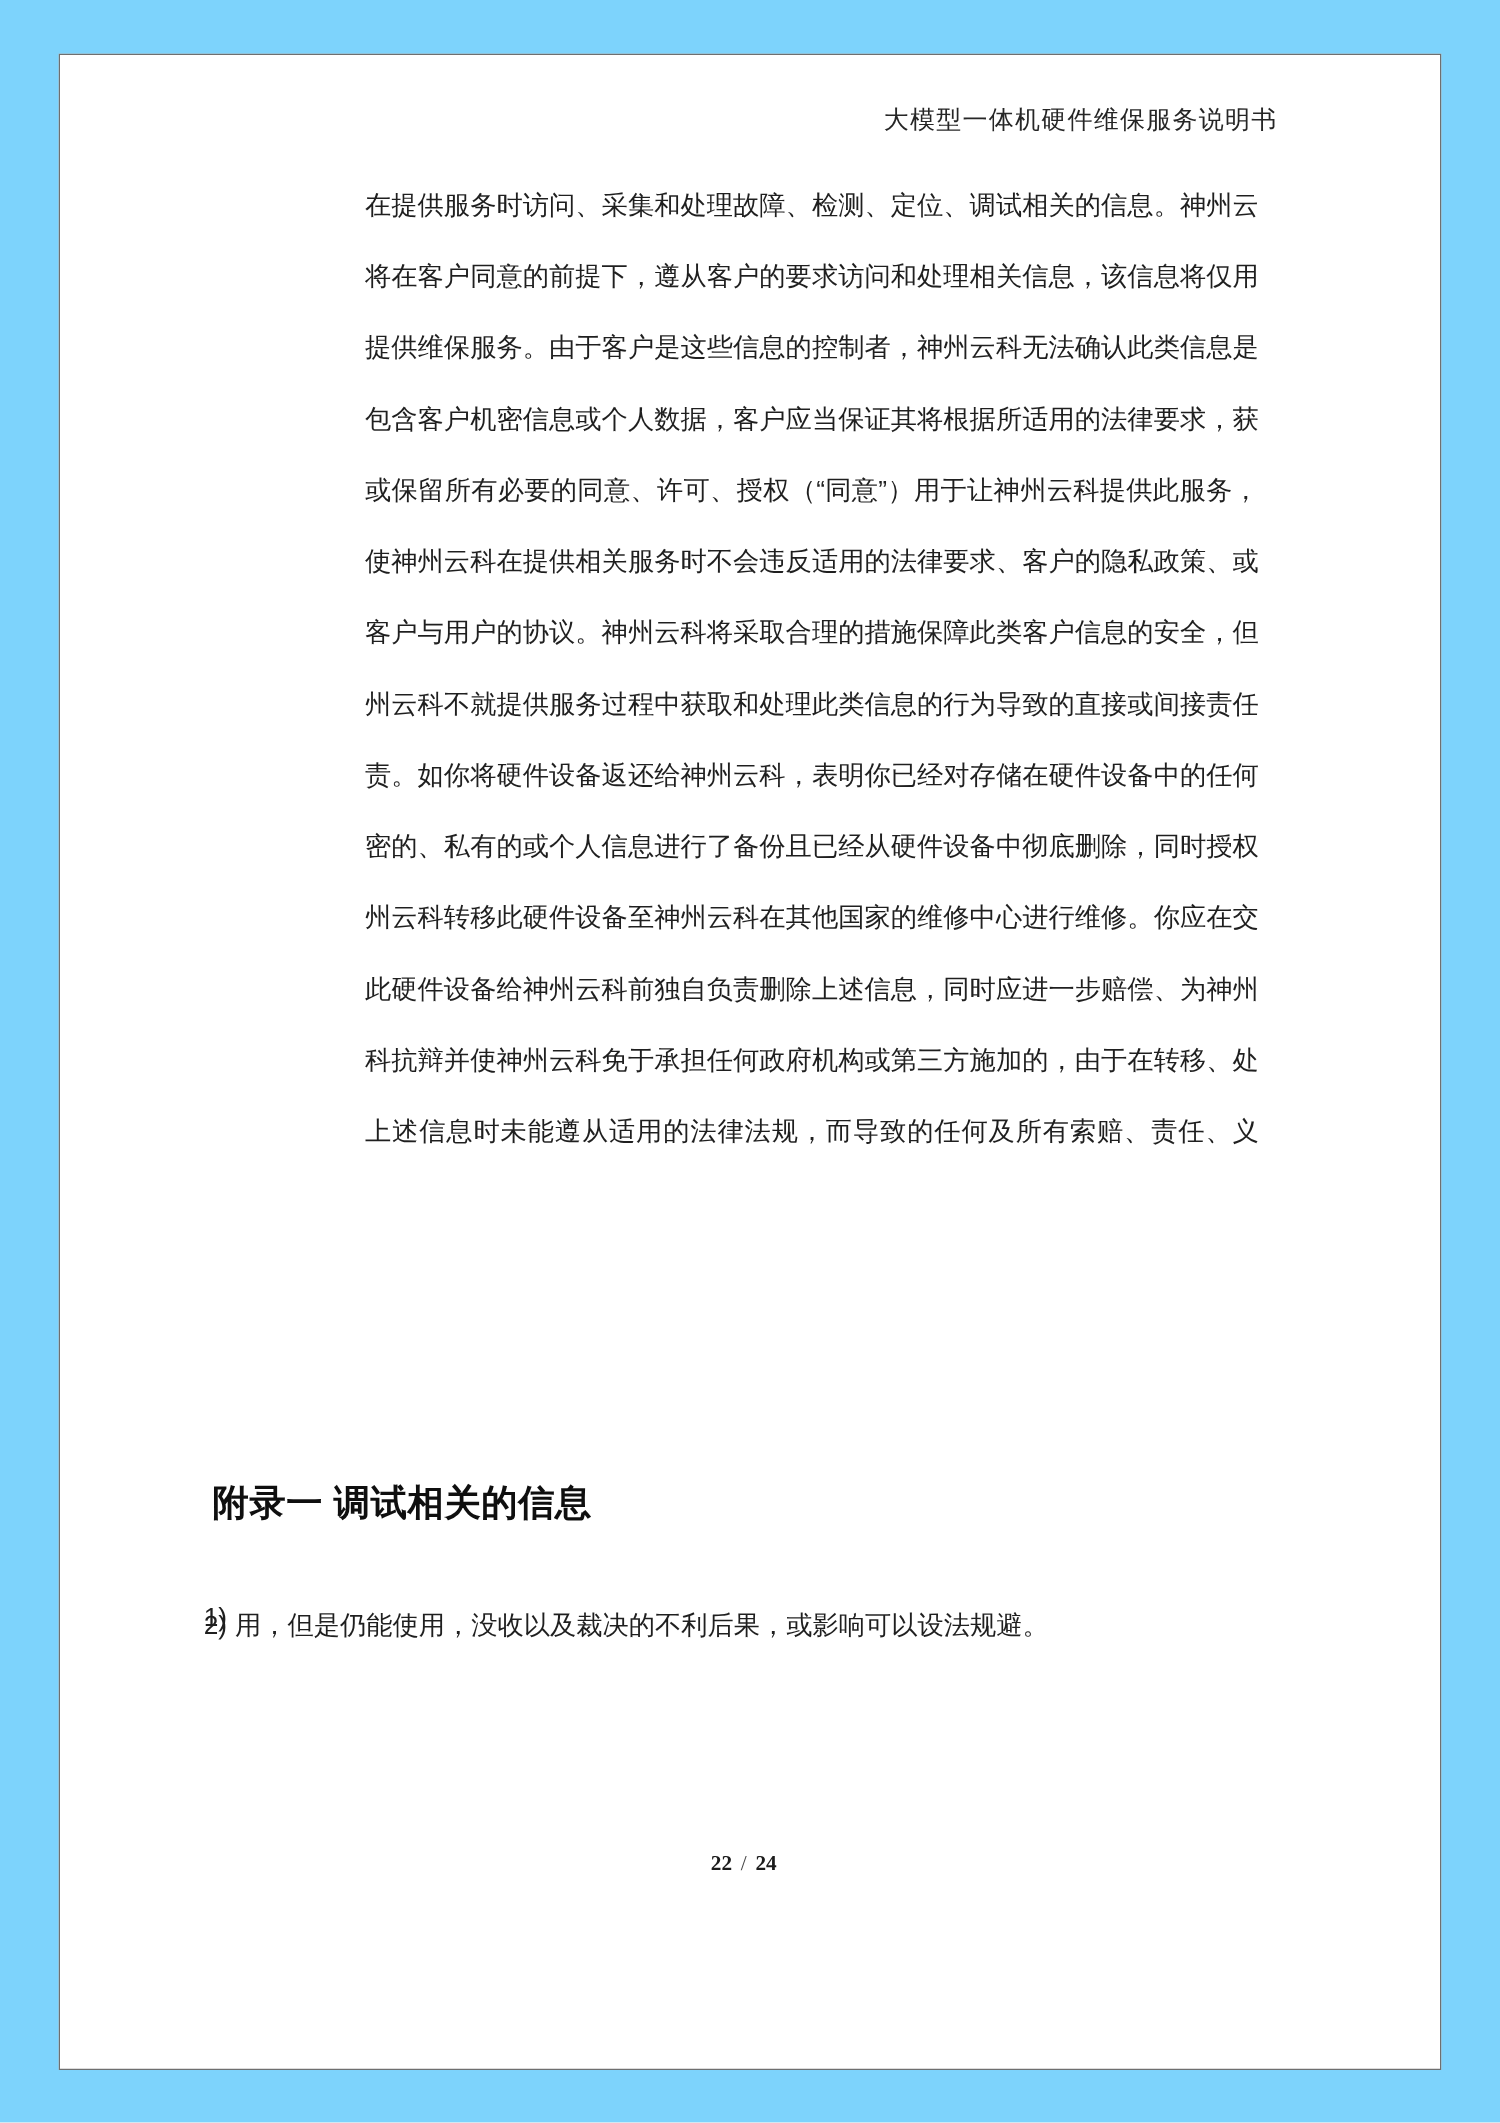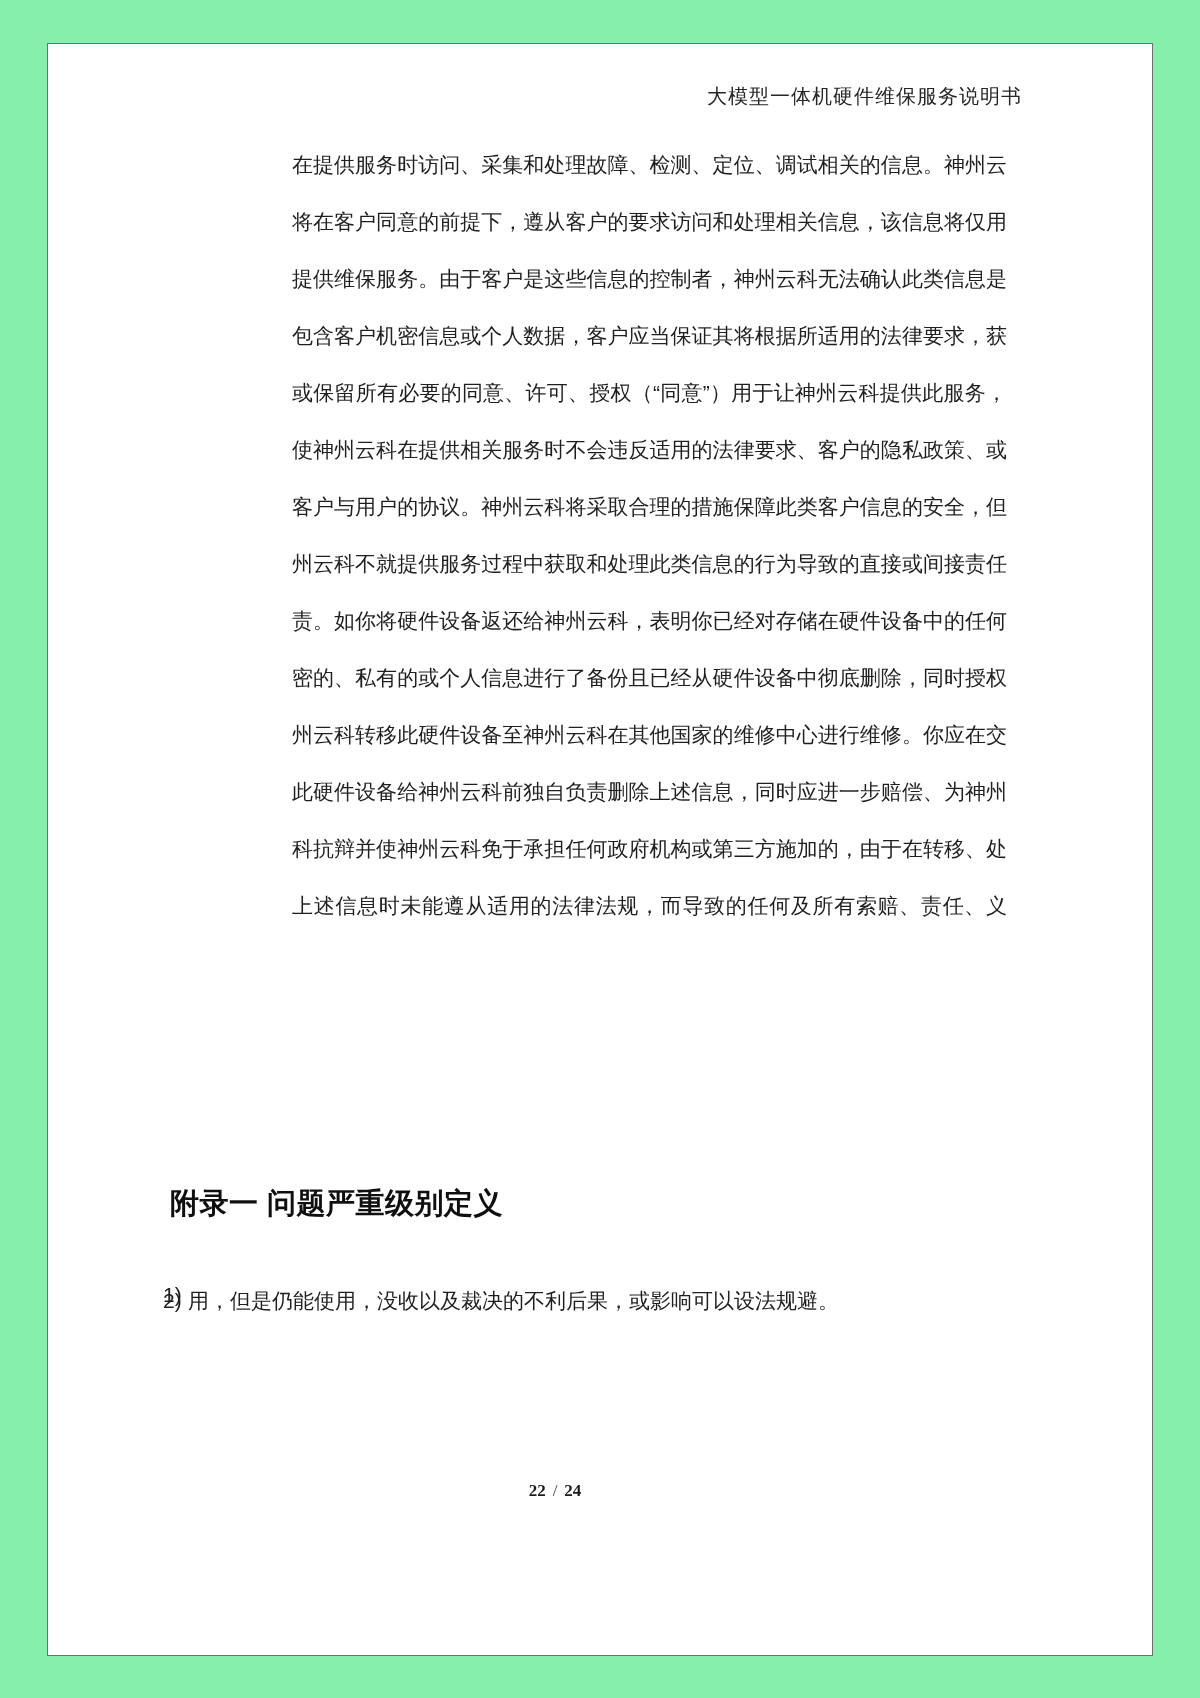--- a/index.html
+++ b/index.html
@@ -1,20 +1,20 @@
 <!DOCTYPE html>
 <html lang="zh"><head>
 <meta charset="utf-8">
 <style>
   html,body{margin:0;padding:0;background:#e9e9e9;}
   .canvas{
     position:relative;
     width:1200px;height:1698px;
     margin:0 auto;
-    background:#86efac;
+    background:#7dd3fc;
     font-family:"Liberation Sans",sans-serif;
     color:#1f1f1f;
     overflow:hidden;
   }
   .frame{
     position:absolute;left:47px;top:43px;
     width:1104px;height:1611px;
     border:1px solid #6f6f6f;
     background:#ffffff;
   }
@@ -58,20 +58,21 @@
     position:absolute;left:0;top:0;
     height:57px;line-height:57px;
   }
   .footer{
     position:absolute;left:0;top:1478px;
     width:1110px;
     text-align:center;
     font-family:"Liberation Serif",serif;
     font-size:17px;line-height:26px;
     color:#1c1c1c;
+    padding-left:40px;
   }
   .footer .num{font-weight:bold;}
   .footer .sep{margin:0 7px;color:#444;}
 </style>
 </head>
 <body>
 
 <div class="canvas">
   <div class="frame"></div>
 
@@ -87,21 +88,21 @@
     <div class="bline just">客户与用户的协议。神州云科将采取合理的措施保障此类客户信息的安全，但神</div>
     <div class="bline just">州云科不就提供服务过程中获取和处理此类信息的行为导致的直接或间接责任负</div>
     <div class="bline just">责。如你将硬件设备返还给神州云科，表明你已经对存储在硬件设备中的任何保</div>
     <div class="bline just">密的、私有的或个人信息进行了备份且已经从硬件设备中彻底删除，同时授权神</div>
     <div class="bline just">州云科转移此硬件设备至神州云科在其他国家的维修中心进行维修。你应在交付</div>
     <div class="bline just">此硬件设备给神州云科前独自负责删除上述信息，同时应进一步赔偿、为神州云</div>
     <div class="bline just">科抗辩并使神州云科免于承担任何政府机构或第三方施加的，由于在转移、处置</div>
     <div class="bline just">上述信息时未能遵从适用的法律法规，而导致的任何及所有索赔、责任、义务、</div>
   </div>
 
-  <h1 class="appendix-heading">附录一 问题严重级别定义</h1>
+  <h1 class="appendix-heading">附录一 调试相关的信息</h1>
 
   <div class="list">
     <div class="list-item">
       <span class="item-marker">1)</span>
     </div>
     <div class="list-item">
       <span class="item-marker">2)</span>
       <div class="bline">用，但是仍能使用，没收以及裁决的不利后果，或影响可以设法规避。</div>
     </div>
   </div>

